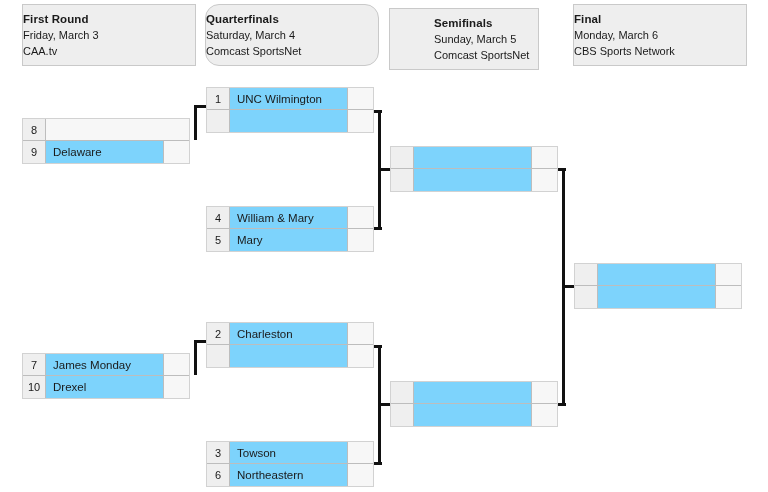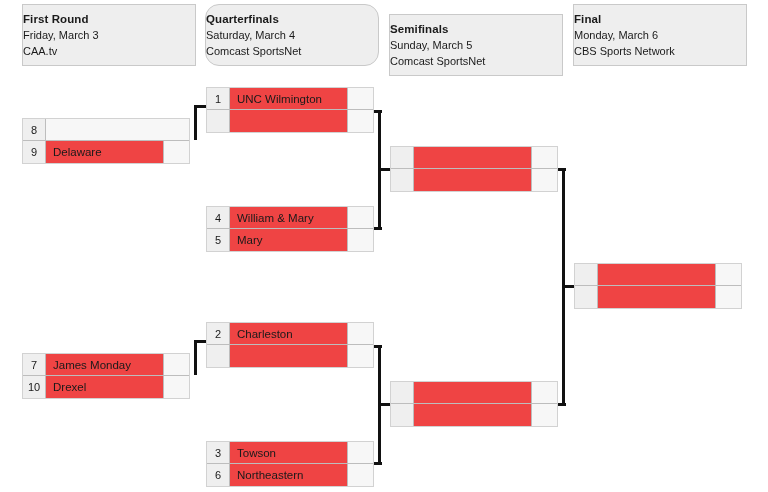--- a/index.html
+++ b/index.html
@@ -70,21 +70,21 @@
   }
   .team {
     box-sizing: border-box;
     flex: 1 1 auto;
     height: 100%;
     display: flex;
     align-items: center;
     padding-left: 7px;
     font-size: 11.5px;
     border-right: 1px solid #bdbdbd;
-    background: #ef4444;
+    background: #7dd3fc;
   }
   .score {
     box-sizing: border-box;
     width: 25px;
     flex: 0 0 25px;
     height: 100%;
     display: flex;
     align-items: center;
     justify-content: center;
     font-size: 11.5px;
@@ -111,21 +111,21 @@
   <div class="rh-date">Friday, March 3</div>
   <div class="rh-network">CAA.tv</div>
 </div>
 
 <div class="round-header" style="left:205px; top:4px; width:174px; height:62px;border-radius:14px;">
   <div class="rh-title">Quarterfinals</div>
   <div class="rh-date">Saturday, March 4</div>
   <div class="rh-network">Comcast SportsNet</div>
 </div>
 
-<div class="round-header" style="left:389px; top:14px; width:174px; height:62px;">
+<div class="round-header" style="left:389px; top:8px; width:150px; height:62px;padding-left:44px;">
   <div class="rh-title">Semifinals</div>
   <div class="rh-date">Sunday, March 5</div>
   <div class="rh-network">Comcast SportsNet</div>
 </div>
 
 <div class="round-header" style="left:573px; top:4px; width:174px; height:62px;">
   <div class="rh-title">Final</div>
   <div class="rh-date">Monday, March 6</div>
   <div class="rh-network">CBS Sports Network</div>
 </div>

